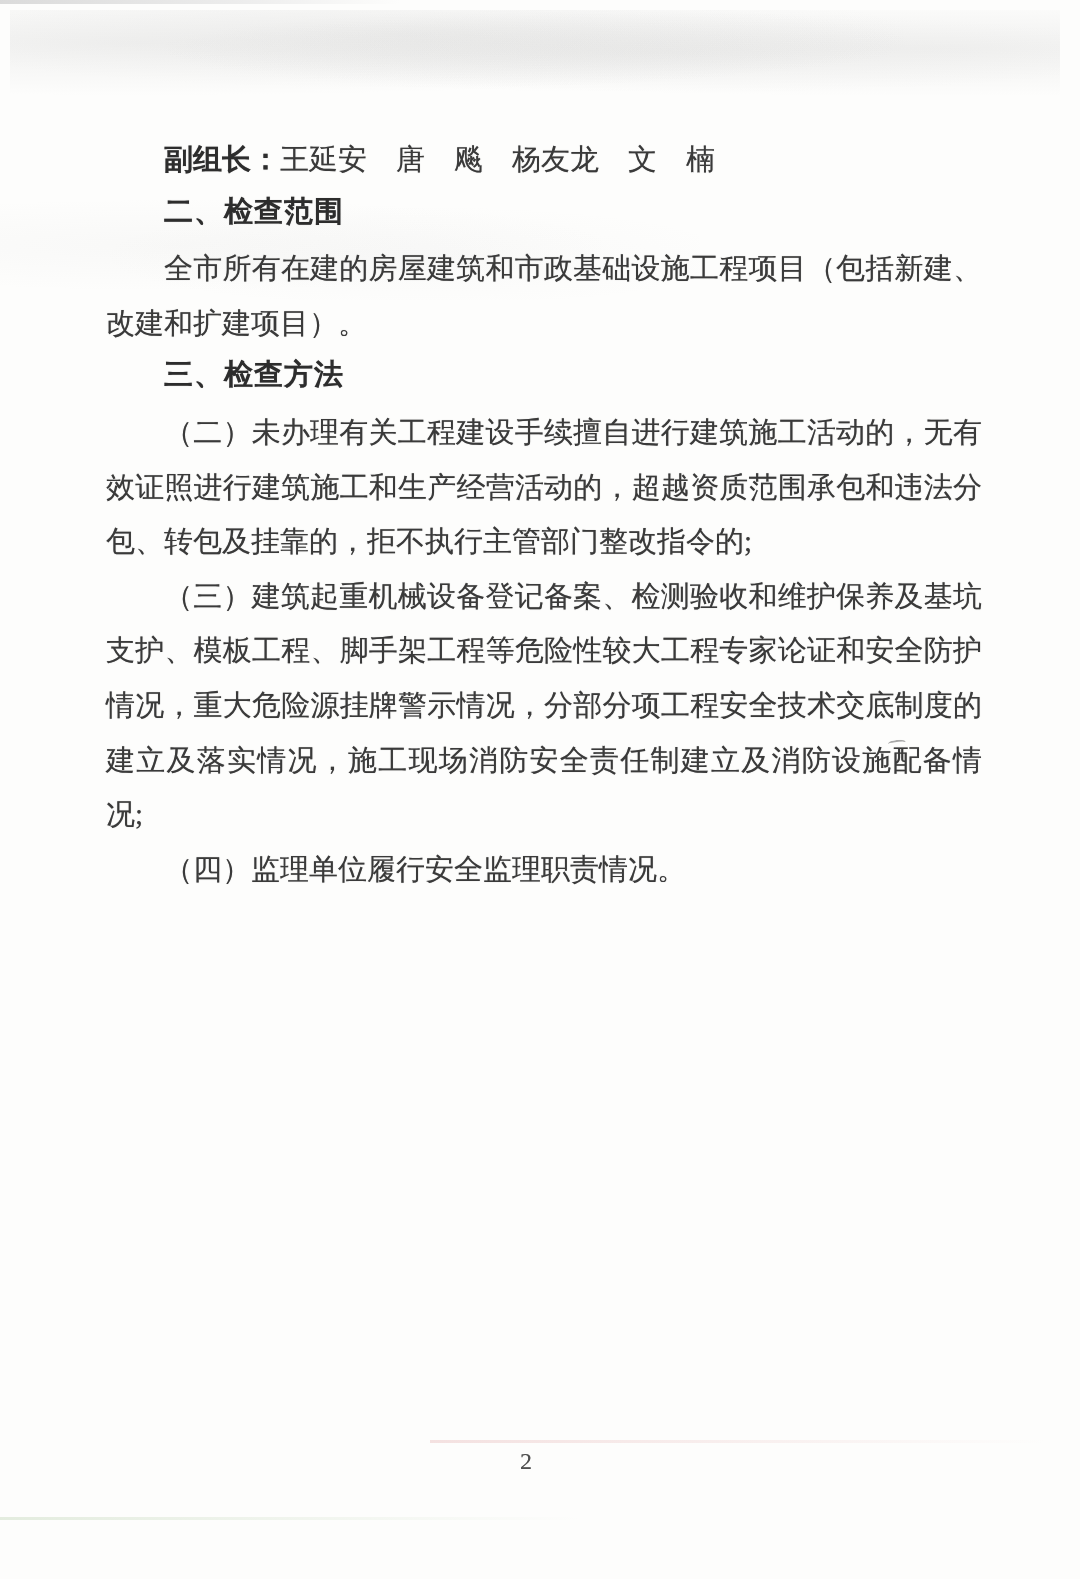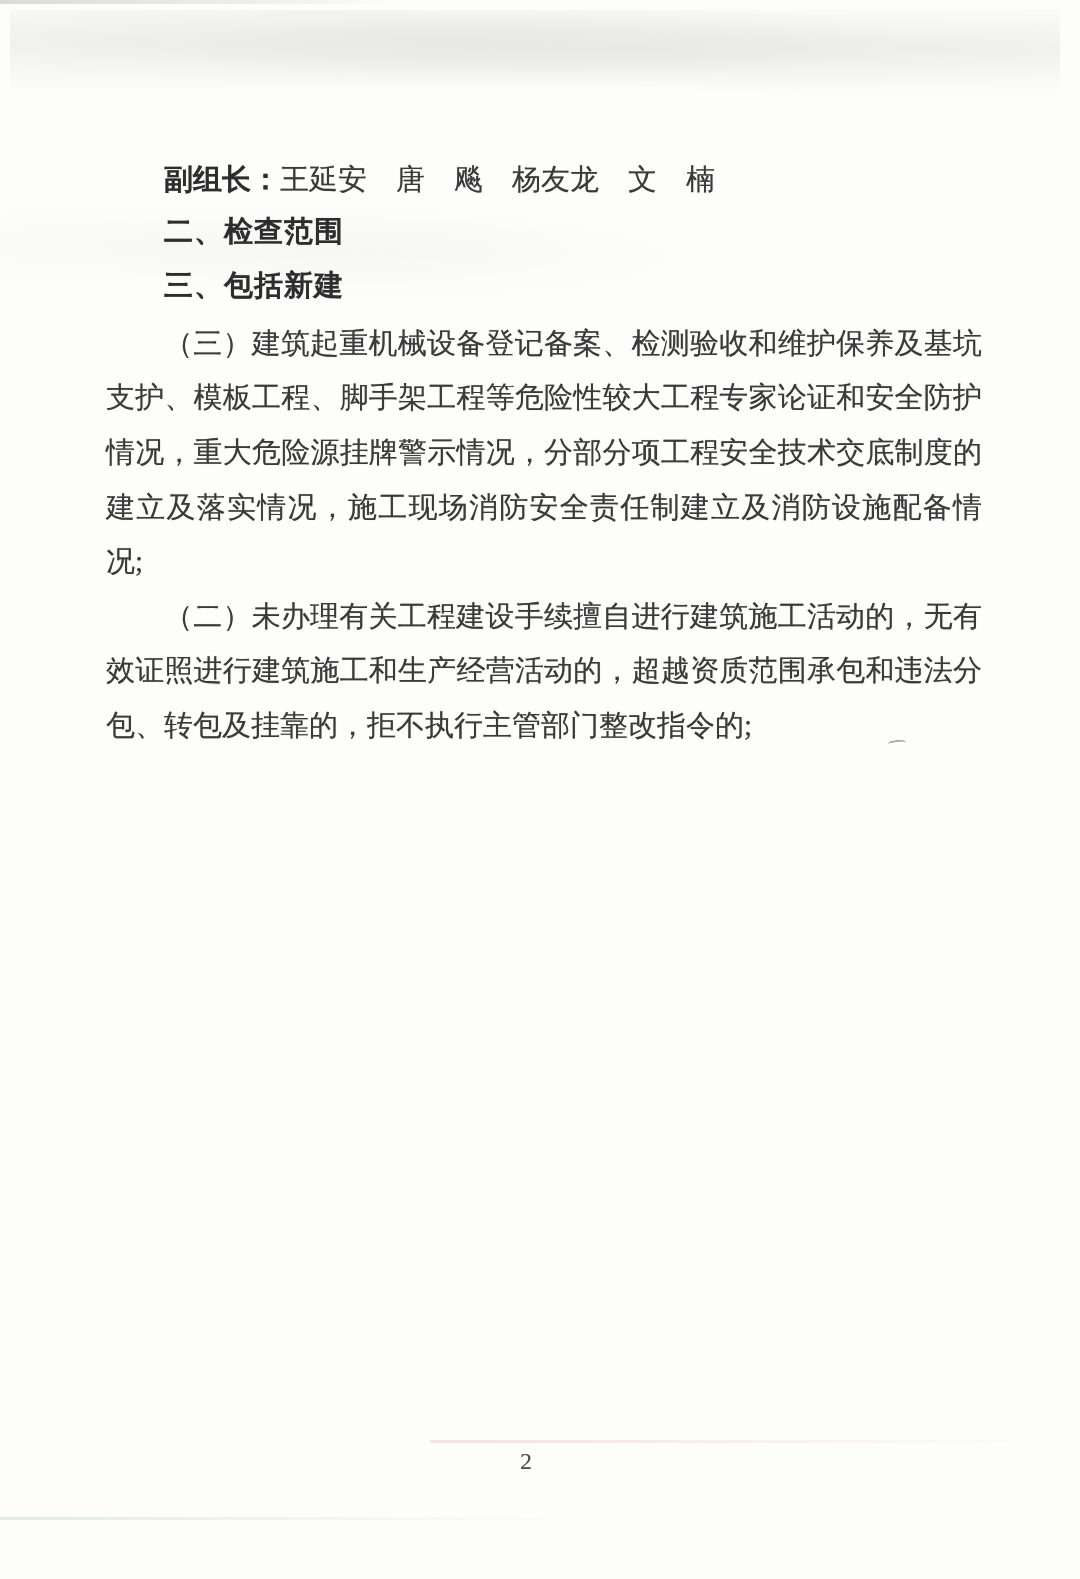--- a/index.html
+++ b/index.html
@@ -16,21 +16,21 @@
     width:1080px;height:1579px;
     background:var(--paper);
     font-family:"Liberation Serif","DejaVu Serif",serif;
   }
   .sheet{
     position:relative;width:1080px;height:1579px;
     background:var(--paper);overflow:hidden;
   }
   
   .textblock{
-    position:absolute;left:106px;top:152px;width:876px;
+    position:absolute;left:106px;top:132px;width:876px;
     color:var(--ink);
     font-size:29px;line-height:54.6px;
     text-align:justify;text-justify:inter-character;
     text-shadow:0 0 0.7px rgba(58,58,58,0.55);
   }
   .textblock p{margin:0;text-indent:2em;}
   .para-label{
     font-weight:700;color:var(--heading-ink);
     font-family:"Liberation Sans","DejaVu Sans",sans-serif;
   }
@@ -92,30 +92,32 @@
   <div class="artifact artifact-top-smudge"></div>
   <div class="artifact artifact-mid-smudge"></div>
 
   <div class="textblock">
 
     <p class="para"><span class="para-label">副组长：</span><span>王延安　唐　飚　杨友龙　文　楠</span></p>
 
 
     <p class="heading">二、检查范围</p>
 
+    <p class="para">全市所有在建的房屋建筑和市政基础设施工程项目（包括新建、改建和扩建项目）。</p>
 
-    <p class="heading">三、包括新建</p>
+    <p class="heading">三、检查方法</p>
 
 
 
 
+    <p class="para">（二）未办理有关工程建设手续擅自进行建筑施工活动的，无有效证照进行建筑施工和生产经营活动的，超越资质范围承包和违法分包、转包及挂靠的，拒不执行主管部门整改指令的;</p>
+
     <p class="para">（三）建筑起重机械设备登记备案、检测验收和维护保养及基坑支护、模板工程、脚手架工程等危险性较大工程专家论证和安全防护情况，重大危险源挂牌警示情况，分部分项工程安全技术交底制度的建立及落实情况，施工现场消防安全责任制建立及消防设施配备情况;</p>
 
-    <p class="para">（二）未办理有关工程建设手续擅自进行建筑施工活动的，无有效证照进行建筑施工和生产经营活动的，超越资质范围承包和违法分包、转包及挂靠的，拒不执行主管部门整改指令的;</p>
-
+    <p class="para">（四）监理单位履行安全监理职责情况。</p>
 
   </div>
 
   <div class="artifact artifact-tilde"></div>
   <div class="artifact artifact-streak-pink"></div>
   <div class="artifact artifact-streak-green"></div>
 
   <div class="page-number">2</div>
 
 </div>

